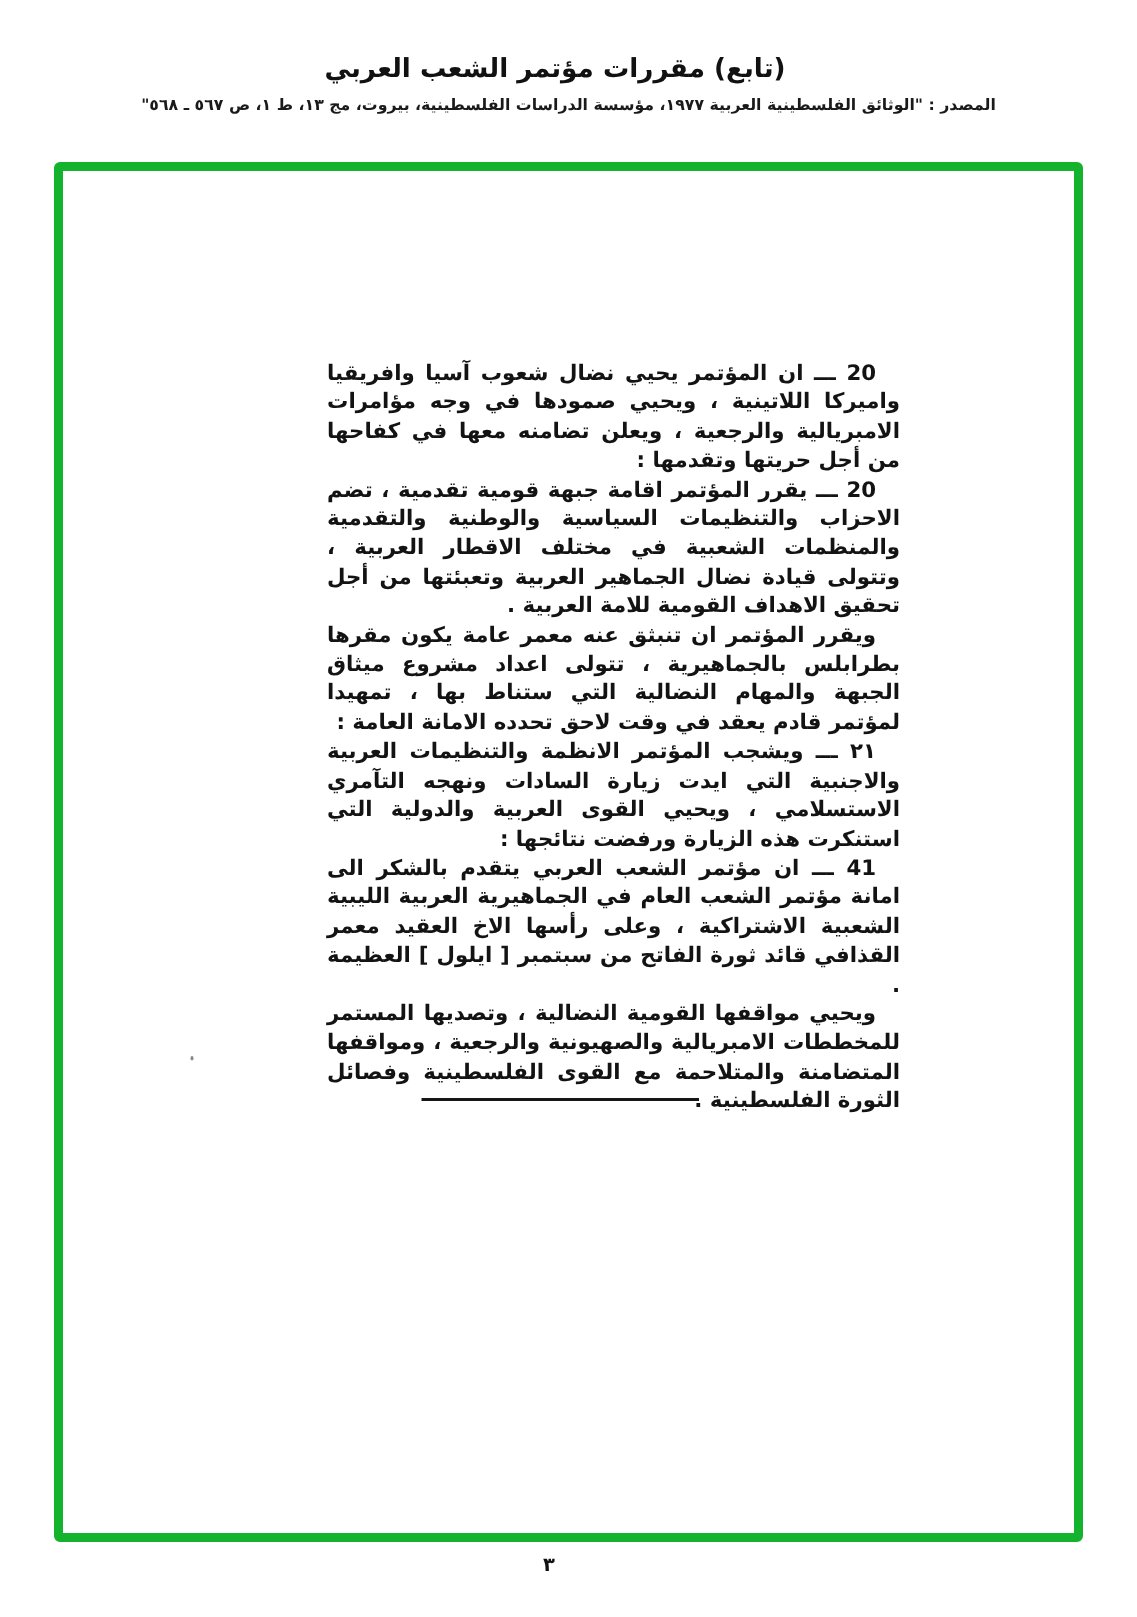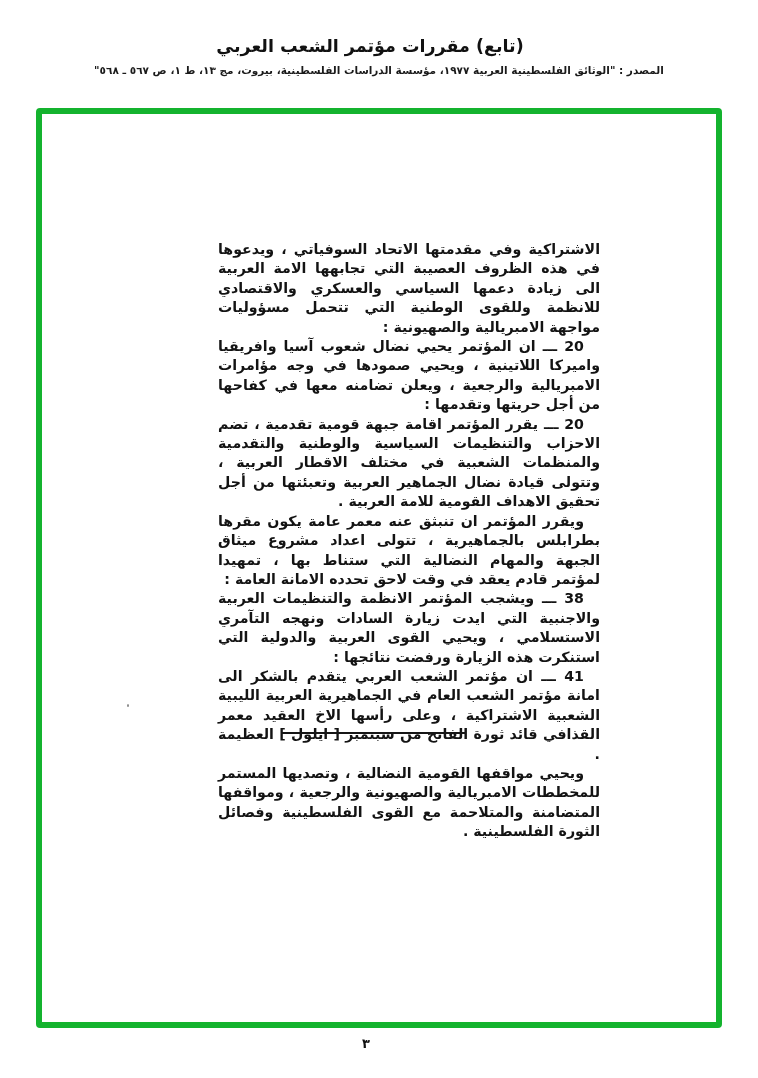--- a/index.html
+++ b/index.html
@@ -86,25 +86,24 @@
 <body>
 
 <div class="page">
 
   <div class="title">(تابع) مقررات مؤتمر الشعب العربي</div>
 
   <div class="source">المصدر :  "الوثائق الفلسطينية العربية ١٩٧٧، مؤسسة الدراسات الفلسطينية، بيروت، مج ١٣، ط ١، ص ٥٦٧ ـ ٥٦٨"</div>
 
   <div class="green-box">
     <div class="text-col">
-      <p class="no-indent">الاشتراكية وفي مقدمتها الاتحاد السوفياتي ، ويدعوها في هذه الظروف العصيبة التي تجابهها الامة العربية الى زيادة دعمها السياسي والعسكري والاقتصادي للانظمة وللقوى الوطنية التي تتحمل مسؤوليات مواجهة الامبريالية والصهيونية :</p>
       <p>20 ـــ ان المؤتمر يحيي نضال شعوب آسيا وافريقيا واميركا اللاتينية ، ويحيي صمودها في وجه مؤامرات الامبريالية والرجعية ، ويعلن تضامنه معها في كفاحها من أجل حريتها وتقدمها :</p>
       <p>20 ـــ يقرر المؤتمر اقامة جبهة قومية تقدمية ، تضم الاحزاب والتنظيمات السياسية والوطنية والتقدمية والمنظمات الشعبية في مختلف الاقطار العربية ، وتتولى قيادة نضال الجماهير العربية وتعبئتها من أجل تحقيق الاهداف القومية للامة العربية .</p>
       <p>ويقرر المؤتمر ان تنبثق عنه معمر عامة يكون مقرها بطرابلس بالجماهيرية ، تتولى اعداد مشروع ميثاق الجبهة والمهام النضالية التي ستناط بها ، تمهيدا لمؤتمر قادم يعقد في وقت لاحق تحدده الامانة العامة :</p>
-      <p>38 ـــ ويشجب المؤتمر الانظمة والتنظيمات العربية والاجنبية التي ايدت زيارة السادات ونهجه التآمري الاستسلامي ، ويحيي القوى العربية والدولية التي استنكرت هذه الزيارة ورفضت نتائجها :</p>
+      <p>٢١ ـــ ويشجب المؤتمر الانظمة والتنظيمات العربية والاجنبية التي ايدت زيارة السادات ونهجه التآمري الاستسلامي ، ويحيي القوى العربية والدولية التي استنكرت هذه الزيارة ورفضت نتائجها :</p>
       <p>41 ـــ ان مؤتمر الشعب العربي يتقدم بالشكر الى امانة مؤتمر الشعب العام في الجماهيرية العربية الليبية الشعبية الاشتراكية ، وعلى رأسها الاخ العقيد معمر القذافي قائد ثورة الفاتح من سبتمبر [ ايلول ] العظيمة .</p>
       <p>ويحيي مواقفها القومية النضالية ، وتصديها المستمر للمخططات الامبريالية والصهيونية والرجعية ، ومواقفها المتضامنة والمتلاحمة مع القوى الفلسطينية وفصائل الثورة الفلسطينية .</p>
     </div>
   </div>
 
   <div class="ink-speck"></div>
 
   <div class="divider"></div>
 
   <div class="page-number">٣</div>

